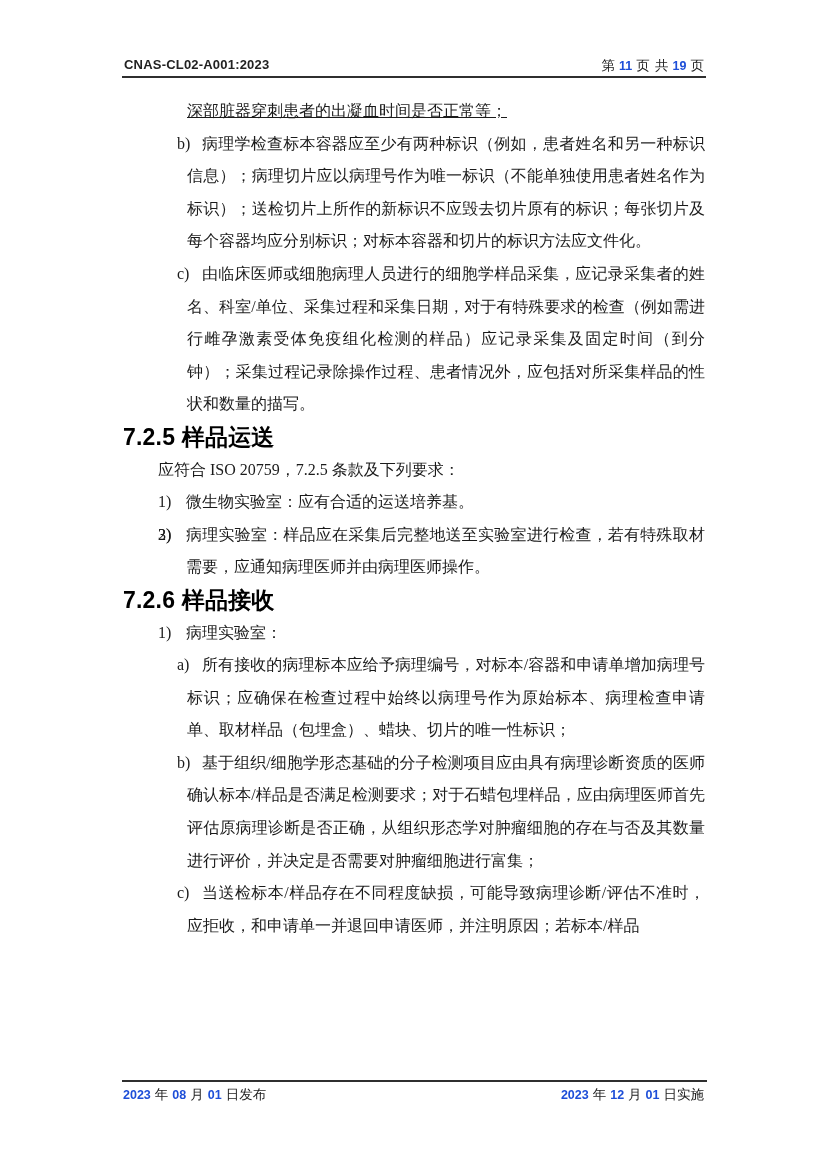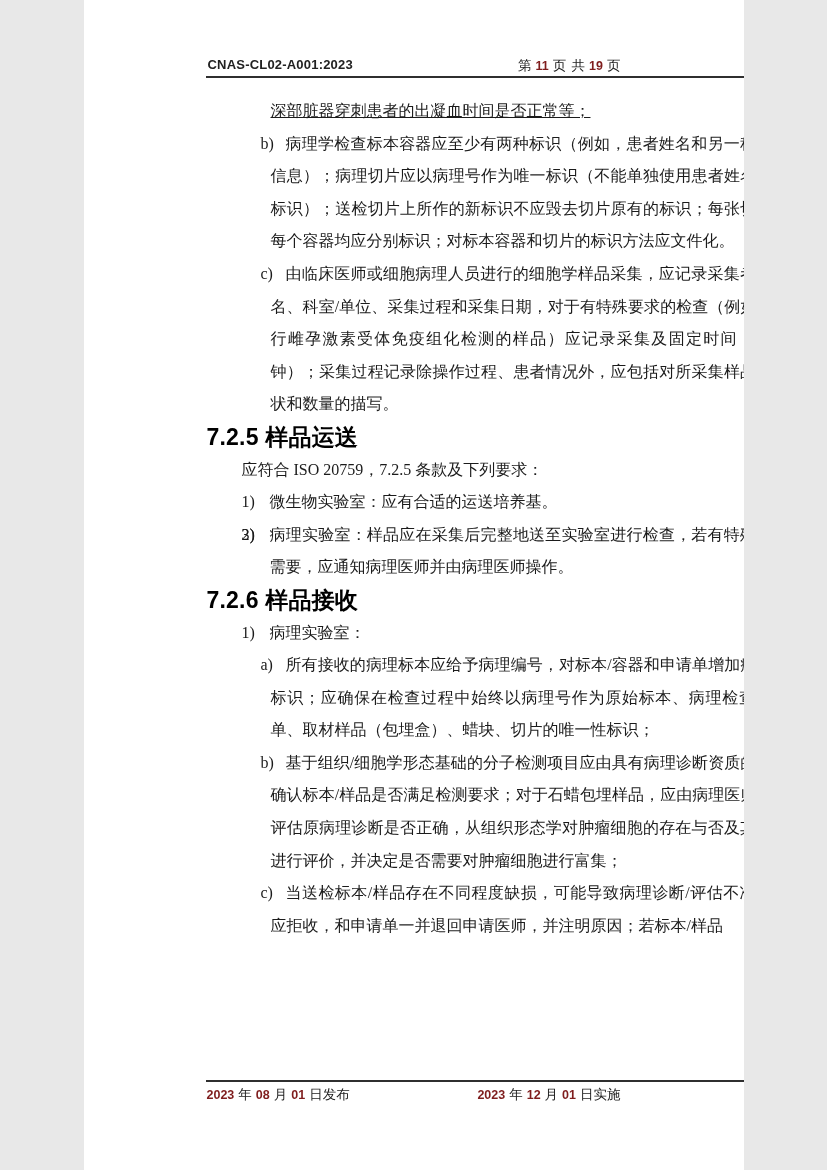--- a/index.html
+++ b/index.html
@@ -1,18 +1,18 @@
 <!DOCTYPE html>
 <html><head>
 <meta charset="utf-8">
 <style>
   html,body{margin:0;padding:0;background:#e8e8e8;}
   .page{
     position:relative;
-    width:660px;height:1170px;
+    width:827px;height:1170px;
     background:#ffffff;
     margin:0 auto;
     overflow:hidden;
     font-family:"Liberation Serif","DejaVu Serif",serif;
     color:#1b1b1b;
   }
   
   .header-left{
     position:absolute;left:124px;top:57px;
     font-family:"Liberation Sans","DejaVu Sans",sans-serif;
@@ -21,21 +21,21 @@
   .header-right{
     position:absolute;right:122px;top:57px;
     font-size:13.5px;color:#222;white-space:nowrap;
   }
   .header-rule{
     position:absolute;left:122px;top:76px;width:584px;height:2px;
     background:#2f2f2f;
   }
   .num{
     font-family:"Liberation Sans","DejaVu Sans",sans-serif;
-    font-weight:700;font-size:12.5px;margin:0 3px;color:#7f1d1d;
+    font-weight:700;font-size:12.5px;margin:0 3px;color:#1d4ed8;
   }
   .cjk{margin:0 1px;}
   
   .content{
     position:absolute;left:123px;top:95px;width:582px;
     font-size:16px;line-height:32.6px;text-align:justify;
   }
   .content p{margin:0;}
   .cont-para{padding-left:64px;text-decoration:underline;}
   .intro-para{padding-left:35px;}

